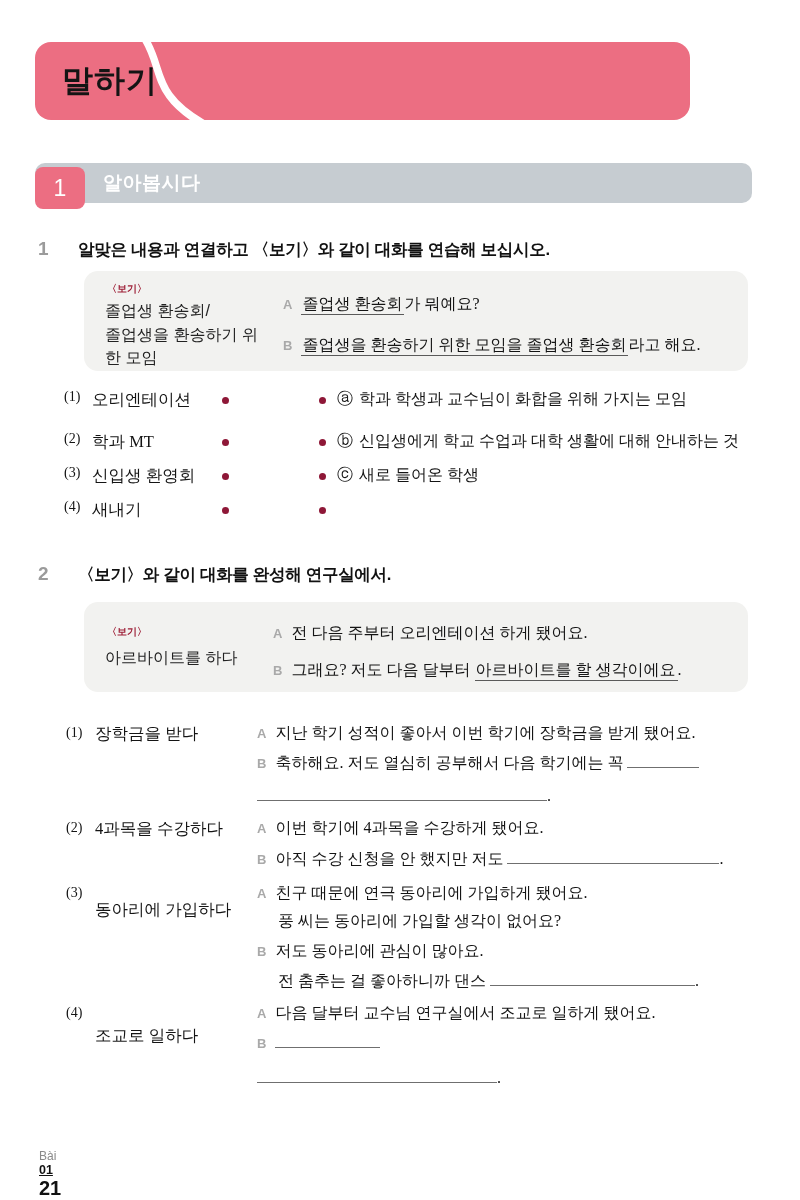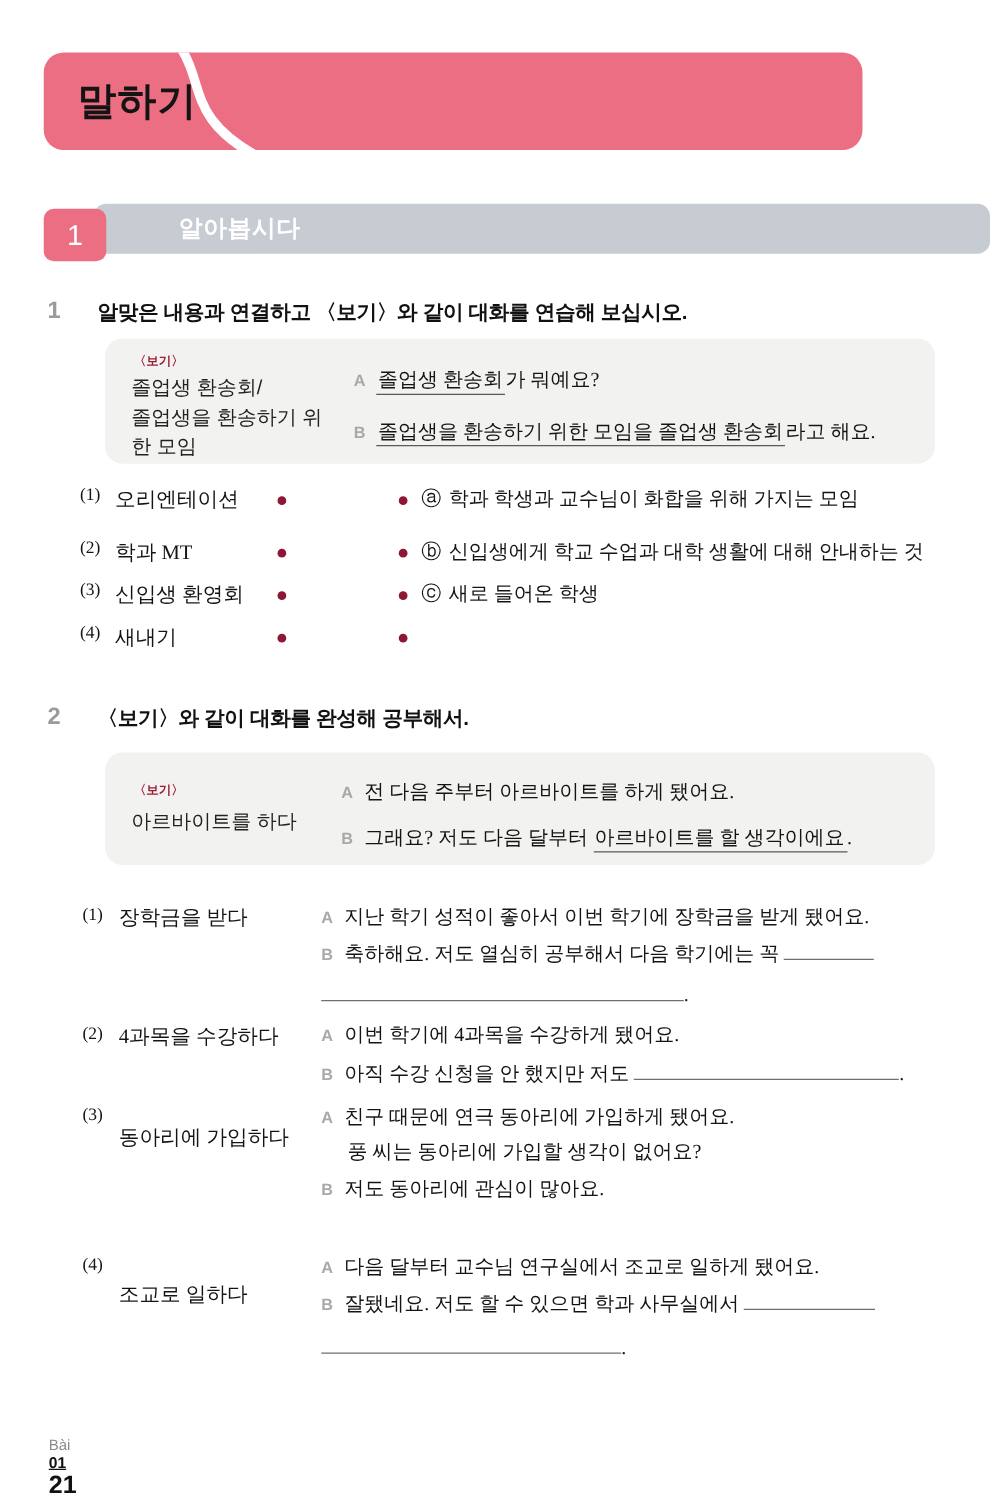--- a/index.html
+++ b/index.html
@@ -9,21 +9,21 @@
   
   .banner { position:absolute; left:35px; top:42px; width:655px; height:78px;
             background:#ec6e82; border-radius:16px; }
   .banner-title { position:absolute; left:27px; top:50%; transform:translateY(-50%);
                   font-size:31px; font-weight:bold; color:#141414; letter-spacing:1px; }
   .banner-swoosh { position:absolute; left:0; top:0; width:100%; height:100%; overflow:hidden;
                    border-radius:16px; pointer-events:none; }
 
   
   .section-bar { position:absolute; left:35px; top:163px; width:717px; height:40px;
-                 background:#c6ccd1; border-radius:10px;margin-left:40px; }
+                 background:#c6ccd1; border-radius:10px; }
   .section-title { position:absolute; left:68px; top:0; height:40px; display:flex; align-items:center;
                    font-size:19px; font-weight:bold; color:#ffffff; letter-spacing:0.5px; }
   .section-num-box { position:absolute; left:35px; top:167px; width:50px; height:42px;
                      background:#ec6e82; border-radius:8px; display:flex; align-items:center;
                      justify-content:center; color:#ffffff; font-size:23px; }
 
   
   .ex-num { position:absolute; color:#9b9b9b; font-size:19px; font-weight:bold; }
   .ex-inst { position:absolute; color:#111111; font-size:16.5px; font-weight:bold; letter-spacing:-0.3px; }
 
@@ -122,28 +122,28 @@
     <span class="m-right"><span class="m-letter">ⓒ</span><span>새로 들어온 학생</span></span>
   </div>
   <div class="m-row" style="top:499px;">
     <span class="m-num">(4)</span>
     <span class="m-left">새내기</span>
     <span class="m-dot d1"></span>
     <span class="m-dot d2"></span>
   </div>
 
   <div class="ex-num" style="left:38px; top:563px;">2</div>
-  <div class="ex-inst" style="left:78px; top:564px;">〈보기〉와 같이 대화를 완성해 공부해서.</div>
+  <div class="ex-inst" style="left:78px; top:564px;">〈보기〉와 같이 대화를 완성해 연구실에서.</div>
 
   <div class="example-box" style="top:602px; height:90px;">
     <div class="bogi-tag" style="left:23px; top:23px;">〈보기〉</div>
     <div class="bogi-prompt" style="left:21px; top:44px;">아르바이트를 하다</div>
     <div class="dlg-row" style="left:189px; top:21px;">
       <span class="dlg-label">A</span>
-      <span class="dlg-text">전 다음 주부터 아르바이트를 하게 됐어요.</span>
+      <span class="dlg-text">전 다음 주부터 오리엔테이션 하게 됐어요.</span>
     </div>
     <div class="dlg-row" style="left:189px; top:58px;">
       <span class="dlg-label">B</span>
       <span class="dlg-text"><span>그래요? 저도 다음 달부터</span>&nbsp;<span class="hand">아르바이트를 할 생각이에요</span><span>.</span></span>
     </div>
   </div>
 
   <div class="i-num" style="top:725px;">(1)</div>
   <div class="i-prompt" style="top:723px;">장학금을 받다</div>
   <div class="i-line" style="top:723px;">
@@ -175,30 +175,33 @@
     <span class="dlg-label">A</span>
     <span class="dlg-text">친구 때문에 연극 동아리에 가입하게 됐어요.</span>
   </div>
   <div class="i-line" style="top:911px; left:278px;">
     <span class="dlg-text">풍 씨는 동아리에 가입할 생각이 없어요?</span>
   </div>
   <div class="i-line" style="top:941px;">
     <span class="dlg-label">B</span>
     <span class="dlg-text">저도 동아리에 관심이 많아요.</span>
   </div>
+  <div class="i-line" style="top:971px; left:278px;">
+    <span class="dlg-text"><span>전 춤추는 걸 좋아하니까 댄스</span> <span class="blank" style="width:205px;"></span><span>.</span></span>
+  </div>
 
   <div class="i-num" style="top:1005px;">(4)</div>
   <div class="i-prompt" style="top:1025px;">조교로 일하다</div>
   <div class="i-line" style="top:1003px;">
     <span class="dlg-label">A</span>
     <span class="dlg-text">다음 달부터 교수님 연구실에서 조교로 일하게 됐어요.</span>
   </div>
   <div class="i-line" style="top:1033px;">
     <span class="dlg-label">B</span>
-    <span class="dlg-text"><span>잘됐네요. 저도 할 수 있으면 학과 사무실에서</span> <span class="blank" style="width:105px;"></span></span>
+    <span class="dlg-text"> <span class="blank" style="width:105px;"></span></span>
   </div>
   <div class="i-line" style="top:1068px;">
     <span class="dlg-text"><span class="blank" style="width:240px;"></span><span>.</span></span>
   </div>
 
   <div class="footer">
     <span class="f-lesson">Bài</span>
     <span class="f-lesson-num">01</span>
     <span class="f-page">21</span>
   </div>

